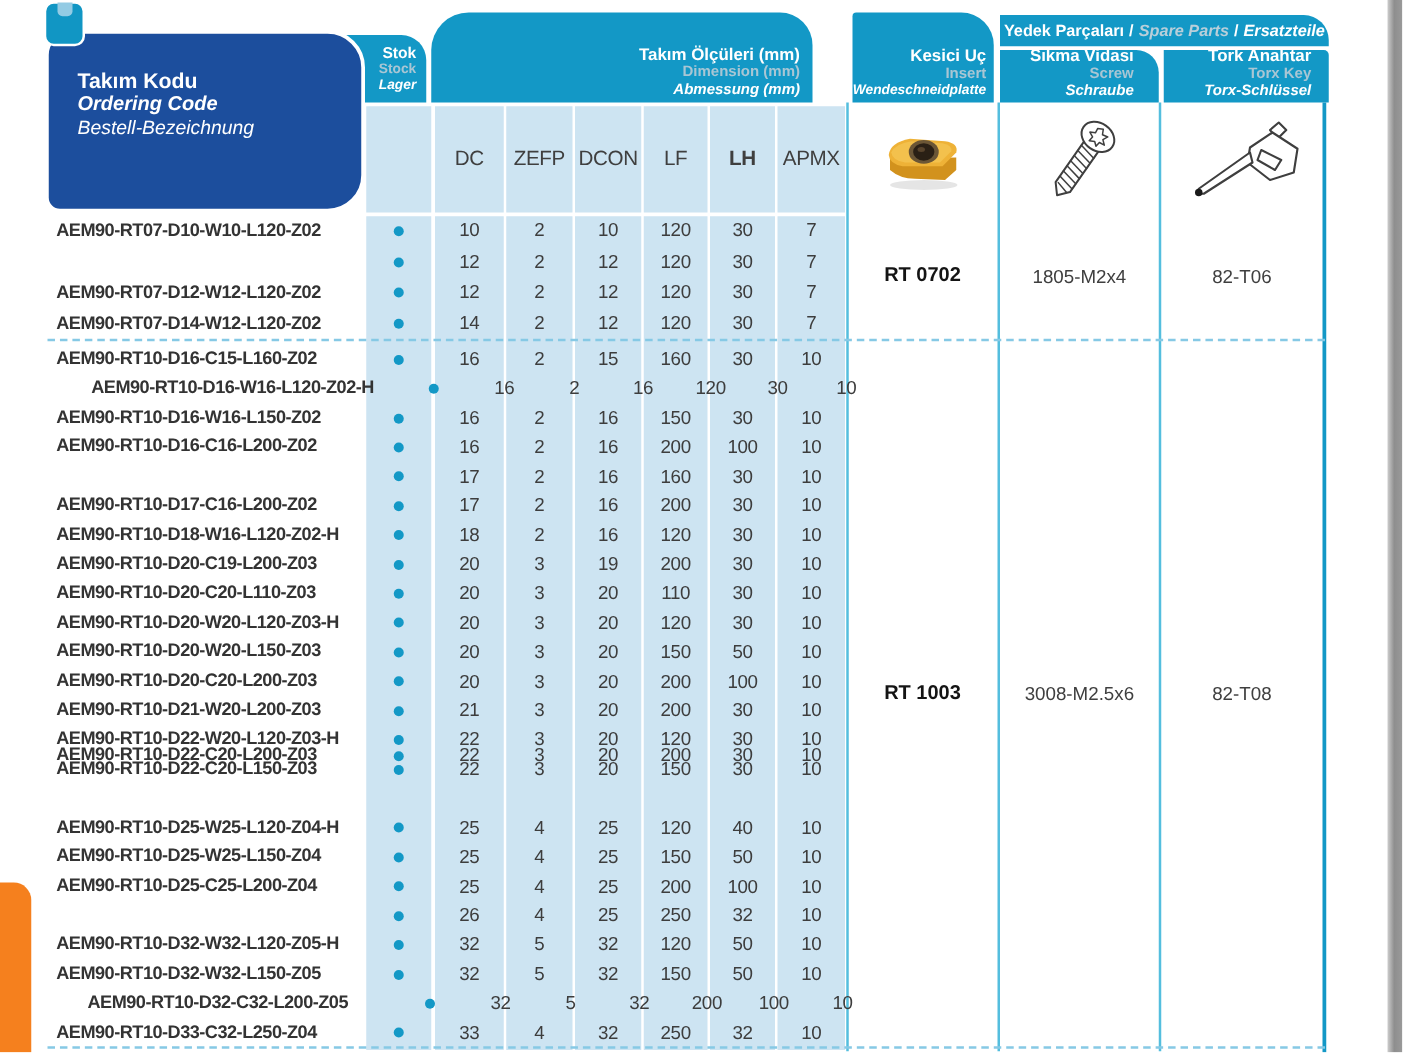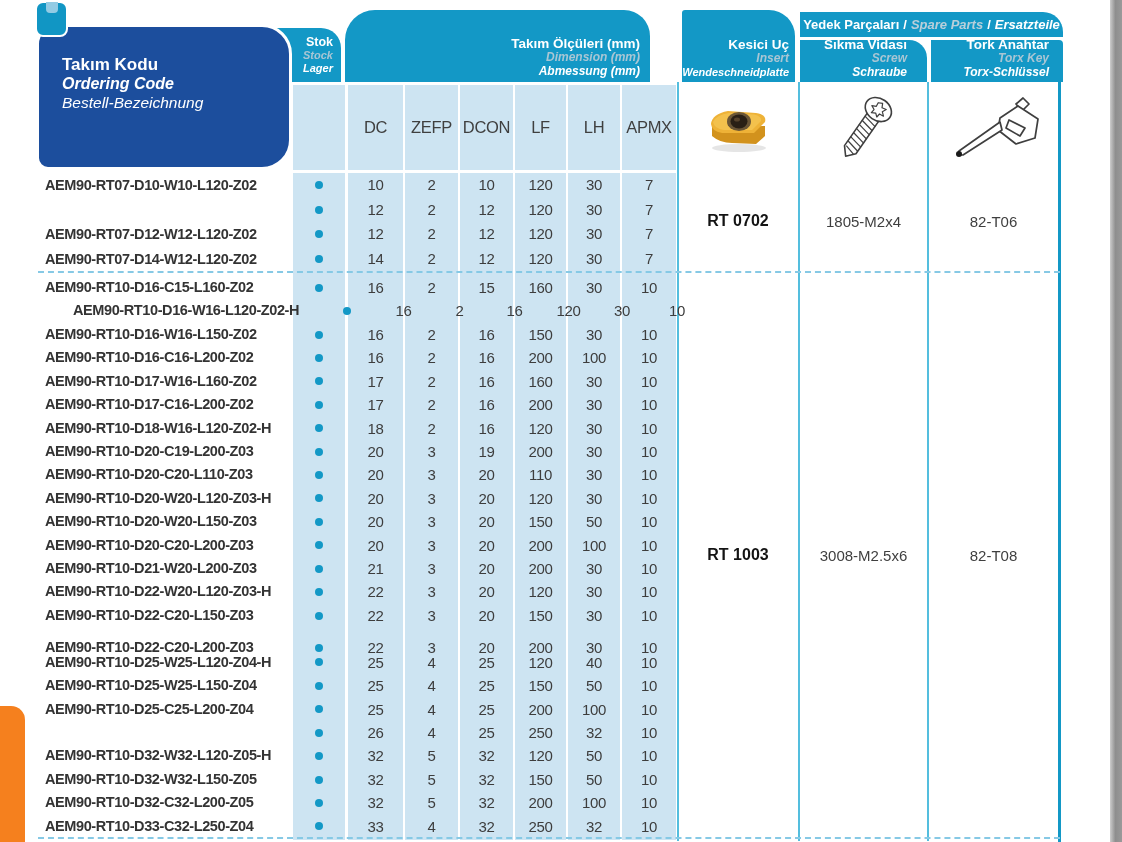--- a/index.html
+++ b/index.html
@@ -10,21 +10,21 @@
   .teal{background:#1398c6;}
   .band-dim{left:345px;top:10px;width:305px;height:72px;border-radius:30px 26px 0 0;}
   .cell-stok{left:262px;top:28px;width:79px;height:54px;border-radius:0 20px 0 0;}
   .band-kesici{left:682px;top:10px;width:113px;height:72px;border-radius:3px 26px 0 0;}
   .band-yedek{left:800px;top:12px;width:263px;height:25px;border-radius:0 20px 0 0;}
   .cell-sikma{left:800px;top:40px;width:127px;height:42px;border-radius:0 18px 0 0;}
   .cell-tork{left:931px;top:40px;width:132px;height:42px;border-radius:0 4px 0 0;}
   .hdr3{display:flex;flex-direction:column;justify-content:flex-end;align-items:flex-end;
         box-sizing:border-box;color:#fff;line-height:1.12;}
   .hdr3 .l-tr{font-weight:bold;font-size:13.5px;}
-  .hdr3 .l-en{font-style:italic;font-weight:bold;color:#a9c6d4;font-size:12px;}
+  .hdr3 .l-en{font-weight:bold;color:#a9c6d4;font-size:12px;}
   .hdr3 .l-de{font-style:italic;font-weight:bold;font-size:12px;}
   .band-dim{padding:0 10px 4px 0;}
   .band-kesici{padding:0 6px 4px 0;}
   .cell-sikma{padding:0 20px 3px 0;}
   .cell-tork{padding:0 14px 3px 0;}
   .cell-stok{padding:0 8px 8px 0;}
   .cell-stok .l-tr{font-size:12.5px;}
   .cell-stok .l-en,.cell-stok .l-de{font-size:11px;}
   .band-yedek{display:flex;align-items:center;justify-content:center;color:#fff;font-size:13px;}
   .band-yedek .yp-tr{font-weight:bold;}
@@ -39,21 +39,21 @@
   .dark-box .tk-en{font-weight:bold;font-style:italic;font-size:16px;}
   .dark-box .tk-de{font-style:italic;font-size:15.5px;}
   .teal-square{left:35px;top:1px;width:29px;height:32px;background:#1196c4;border:2px solid #fff;
                border-radius:8px;z-index:6;}
   .teal-square .notch{position:absolute;left:50%;top:-1px;width:12px;height:11px;margin-left:-6px;
                background:#93cbe4;border-radius:0 0 4px 4px;}
   
   .lblue{background:#cde4f2;}
   .colx-stock{left:293px;width:52px;} .colx-dc{left:348px;width:55px;}
   .colx-zefp{left:405px;width:53px;}  .colx-dcon{left:460px;width:53px;}
-  .colx-lf{left:515px;width:51px;text-align:right;}    .colx-lh{left:568px;width:52px;}
+  .colx-lf{left:515px;width:51px;text-align:right;}    .colx-lh{left:568px;width:52px;font-weight:bold;}
   .colx-apmx{left:622px;width:54px;}
   .subcell{top:85px;height:85px;display:flex;align-items:center;justify-content:center;
            font-size:16.5px;color:#3f3f3f;letter-spacing:-0.3px;}
   .bodycol{top:173px;height:667px;z-index:0;}
   
   .row{position:absolute;left:0;width:1063px;z-index:2;}
   .row .code{position:absolute;left:45px;font-weight:bold;font-size:14.5px;color:#333;
              letter-spacing:-0.4px;white-space:nowrap;}
   .row .num{position:absolute;width:56px;margin-left:-28px;text-align:center;font-size:15px;
             color:#3d3d3d;letter-spacing:-0.3px;}
@@ -258,21 +258,20 @@
         <span class="code">AEM90-RT10-D16-C16-L200-Z02</span>
         <span class="dot" style="top: 7.71px;"></span>
         <span class="num" style="left: 375.5px;">16</span>
         <span class="num" style="left: 431.5px;">2</span>
         <span class="num" style="left: 486.5px;">16</span>
         <span class="num" style="left: 540.5px;">200</span>
         <span class="num" style="left: 594px;">100</span>
         <span class="num" style="left: 649px;">10</span>
       </div>
       <div class="row" style="top: 369.68px; height: 23.42px; line-height: 23.42px;">
-        <span class="code">AEM90-RT10-D17-W16-L160-Z02</span>
         <span class="dot" style="top: 7.71px;"></span>
         <span class="num" style="left: 375.5px;">17</span>
         <span class="num" style="left: 431.5px;">2</span>
         <span class="num" style="left: 486.5px;">16</span>
         <span class="num" style="left: 540.5px;">160</span>
         <span class="num" style="left: 594px;">30</span>
         <span class="num" style="left: 649px;">10</span>
       </div>
       <div class="row" style="top: 393.1px; height: 23.42px; line-height: 23.42px;">
         <span class="code">AEM90-RT10-D17-C16-L200-Z02</span>
@@ -367,21 +366,21 @@
       <div class="row" style="top: 603.88px; height: 23.42px; line-height: 23.42px;">
         <span class="code">AEM90-RT10-D22-C20-L150-Z03</span>
         <span class="dot" style="top: 7.71px;"></span>
         <span class="num" style="left: 375.5px;">22</span>
         <span class="num" style="left: 431.5px;">3</span>
         <span class="num" style="left: 486.5px;">20</span>
         <span class="num" style="left: 540.5px;">150</span>
         <span class="num" style="left: 594px;">30</span>
         <span class="num" style="left: 649px;">10</span>
       </div>
-      <div class="row" style="top: 636px; height: 23.42px; line-height: 23.42px;">
+      <div class="row" style="top: 593px; height: 23.42px; line-height: 23.42px;">
         <span class="code">AEM90-RT10-D22-C20-L200-Z03</span>
         <span class="dot" style="top: 7.71px;"></span>
         <span class="num" style="left: 375.5px;">22</span>
         <span class="num" style="left: 431.5px;">3</span>
         <span class="num" style="left: 486.5px;">20</span>
         <span class="num" style="left: 540.5px;">200</span>
         <span class="num" style="left: 594px;">30</span>
         <span class="num" style="left: 649px;">10</span>
       </div>
       <div class="row" style="top: 650.72px; height: 23.42px; line-height: 23.42px;">
@@ -436,21 +435,21 @@
       <div class="row" style="top: 767.82px; height: 23.42px; line-height: 23.42px;">
         <span class="code">AEM90-RT10-D32-W32-L150-Z05</span>
         <span class="dot" style="top: 7.71px;"></span>
         <span class="num" style="left: 375.5px;">32</span>
         <span class="num" style="left: 431.5px;">5</span>
         <span class="num" style="left: 486.5px;">32</span>
         <span class="num" style="left: 540.5px;">150</span>
         <span class="num" style="left: 594px;">50</span>
         <span class="num" style="left: 649px;">10</span>
       </div>
-      <div class="row" style="top: 791.24px; height: 23.42px; line-height: 23.42px;">
+      <div class="row" style="top: 791.24px; height: 23.42px; line-height: 23.42px; margin-left: 25px;">
         <span class="code">AEM90-RT10-D32-C32-L200-Z05</span>
         <span class="dot" style="top: 7.71px;"></span>
         <span class="num" style="left: 375.5px;">32</span>
         <span class="num" style="left: 431.5px;">5</span>
         <span class="num" style="left: 486.5px;">32</span>
         <span class="num" style="left: 540.5px;">200</span>
         <span class="num" style="left: 594px;">100</span>
         <span class="num" style="left: 649px;">10</span>
       </div>
       <div class="row" style="top: 814.66px; height: 23.42px; line-height: 23.42px;">

